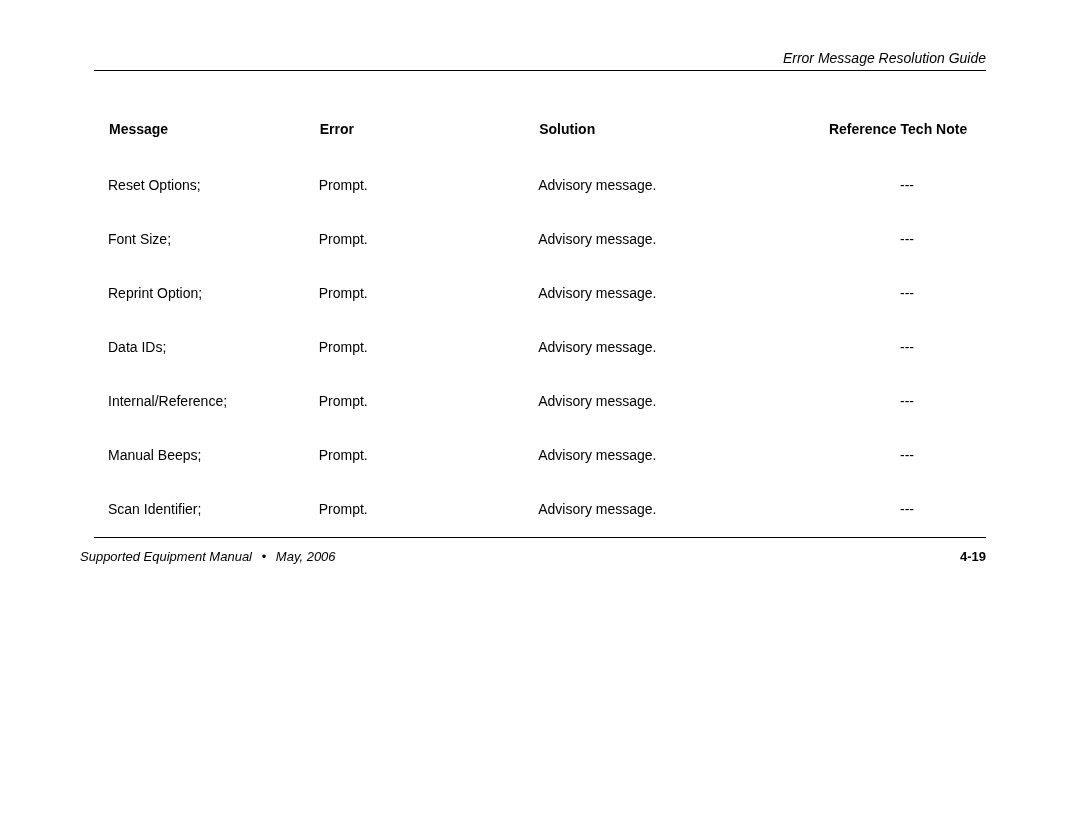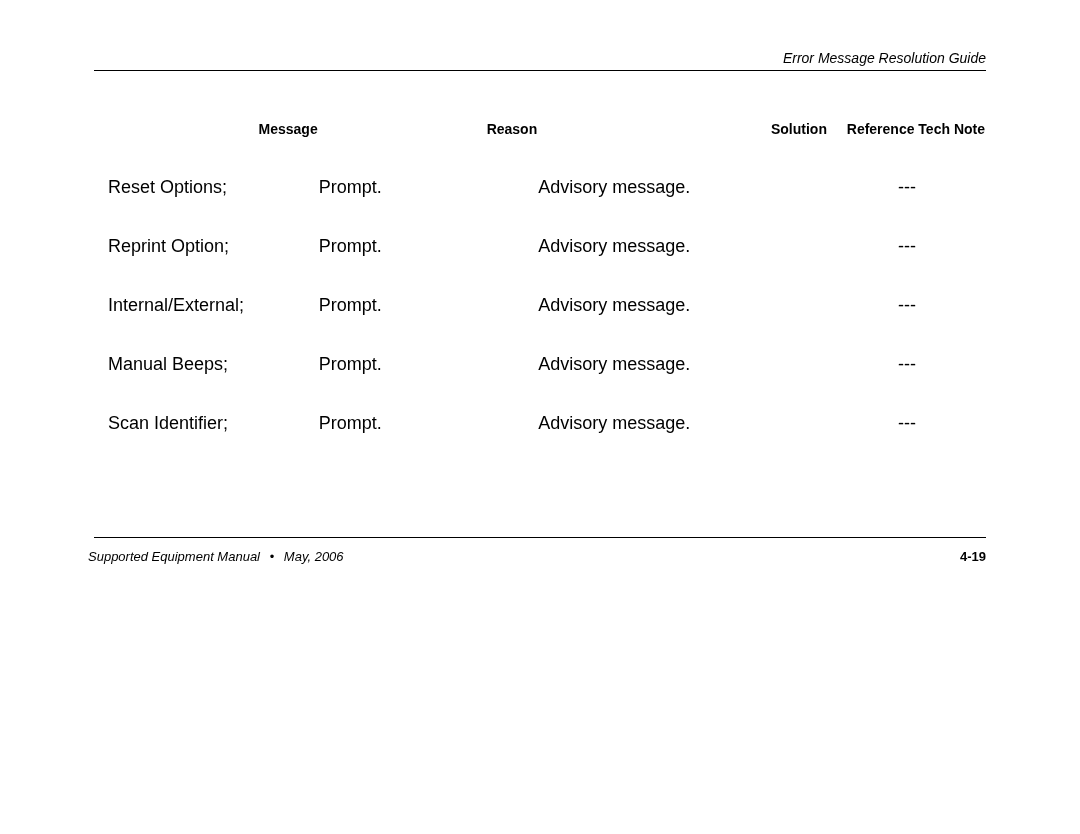--- a/index.html
+++ b/index.html
@@ -38,48 +38,48 @@
     left: 108px;
     right: 94px;
   }
   table.errors {
     width: 100%;
     border-collapse: collapse;
     table-layout: fixed;
     font-size: 14px;
   }
   table.errors th {
-    text-align: right;
+    text-align: left;
     font-weight: bold;
     font-size: 14px;
     padding-bottom: 26px;
   }
   table.errors td {
     padding: 14px 0 24px 0;
     vertical-align: top;
-    font-size: 18px;
+    font-size: 14px;
   }
   col.col-message { width: 24%; }
   col.col-reason  { width: 25%; }
   col.col-solution{ width: 33%; }
   col.col-ref     { width: 18%; }
   th.col-ref-h, td.col-ref-c { text-align: center; }
   th.col-ref-h { text-align: left; }
   .footer-rule {
     position: absolute;
     bottom: 72px;
     left: 94px;
     right: 94px;
     border-top: 1px solid #000;
     height: 0;
   }
   .footer {
     position: absolute;
     bottom: 46px;
-    left: 88px;
+    left: 80px;
     right: 94px;
     font-size: 13px;
     display: flex;
     justify-content: space-between;
     align-items: center;
   }
   .footer-left { font-style: italic; }
   .footer-left .bullet { font-style: normal; padding: 0 6px; }
   .footer-right { font-style: normal; font-weight: bold; }
 </style>
@@ -96,40 +96,52 @@
     <table class="errors">
       <colgroup>
         <col class="col-message">
         <col class="col-reason">
         <col class="col-solution">
         <col class="col-ref">
       </colgroup>
       <thead>
         <tr>
           <th>Message</th>
-          <th>Reason</th>
+          <th>Error</th>
           <th>Solution</th>
           <th class="col-ref-h">Reference Tech Note</th>
         </tr>
       </thead>
       <tbody>
         <tr>
           <td>Reset Options;</td>
           <td>Prompt.</td>
           <td>Advisory message.</td>
           <td class="col-ref-c">---</td>
         </tr>
         <tr>
+          <td>Font Size;</td>
+          <td>Prompt.</td>
+          <td>Advisory message.</td>
+          <td class="col-ref-c">---</td>
+        </tr>
+        <tr>
           <td>Reprint Option;</td>
           <td>Prompt.</td>
           <td>Advisory message.</td>
           <td class="col-ref-c">---</td>
         </tr>
         <tr>
-          <td>Internal/External;</td>
+          <td>Data IDs;</td>
+          <td>Prompt.</td>
+          <td>Advisory message.</td>
+          <td class="col-ref-c">---</td>
+        </tr>
+        <tr>
+          <td>Internal/Reference;</td>
           <td>Prompt.</td>
           <td>Advisory message.</td>
           <td class="col-ref-c">---</td>
         </tr>
         <tr>
           <td>Manual Beeps;</td>
           <td>Prompt.</td>
           <td>Advisory message.</td>
           <td class="col-ref-c">---</td>
         </tr>

